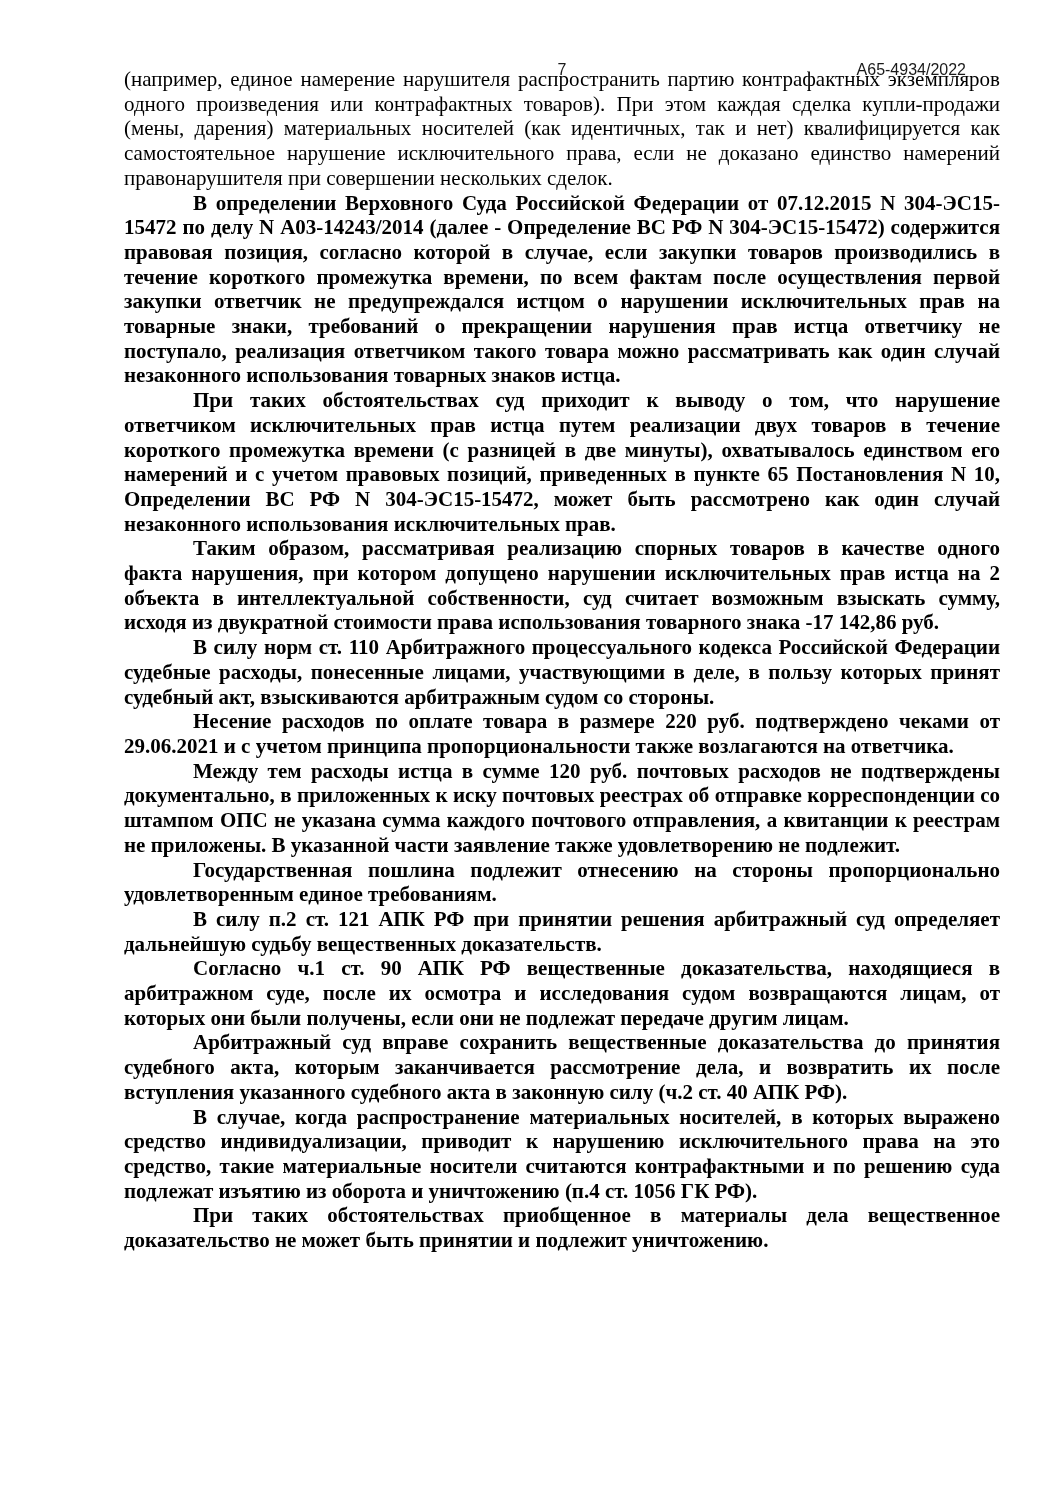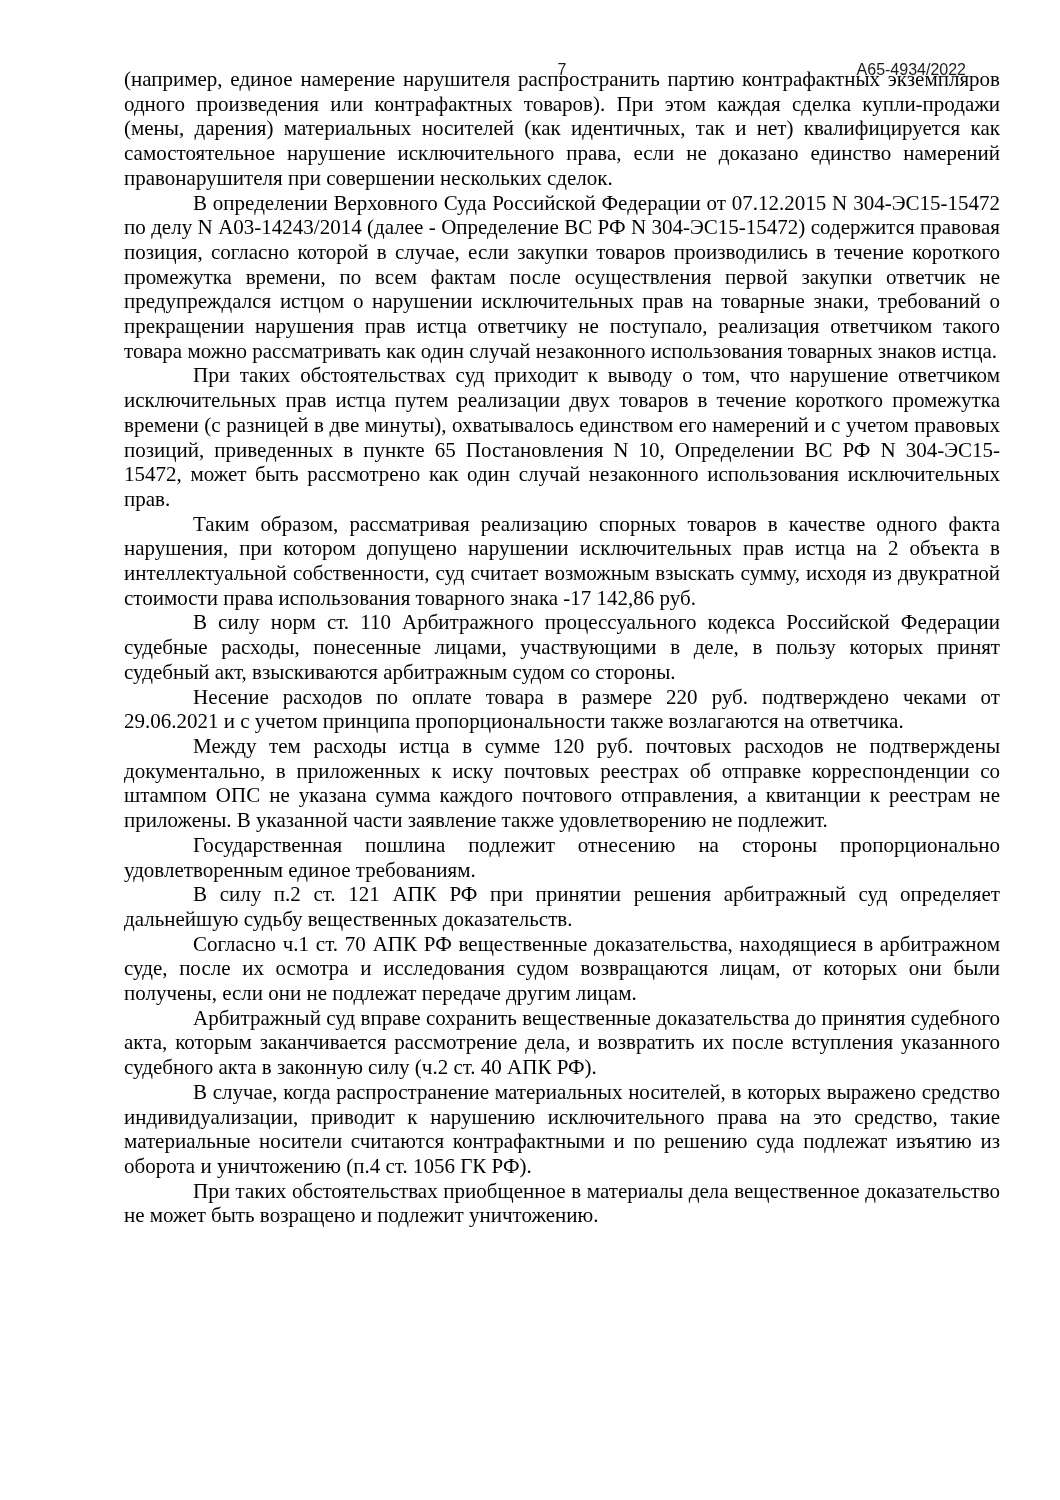--- a/index.html
+++ b/index.html
@@ -48,38 +48,39 @@
     text-align: justify;
     text-align-last: left;
     color: #000000;
   }
   .text-block p.para {
     margin: 0;
     padding: 0;
   }
   .text-block p.para.indented {
     text-indent: 69px;
+    font-weight: bold;
   }
 </style>
 </head>
 <body>
 
 <div class="page">
   <div class="page-header">
     <span class="page-number">7</span>
     <span class="case-number">А65-4934/2022</span>
   </div>
   <div class="text-block" id="paragraph-container">
       <p class="para">(например, единое намерение нарушителя распространить партию контрафактных экземпляров одного произведения или контрафактных товаров). При этом каждая сделка купли-продажи (мены, дарения) материальных носителей (как идентичных, так и нет) квалифицируется как самостоятельное нарушение исключительного права, если не доказано единство намерений правонарушителя при совершении нескольких сделок.</p>
       <p class="para indented">В определении Верховного Суда Российской Федерации от 07.12.2015 N 304-ЭС15-15472 по делу N А03-14243/2014 (далее - Определение ВС РФ N 304-ЭС15-15472) содержится правовая позиция, согласно которой в случае, если закупки товаров производились в течение короткого промежутка времени, по всем фактам после осуществления первой закупки ответчик не предупреждался истцом о нарушении исключительных прав на товарные знаки, требований о прекращении нарушения прав истца ответчику не поступало, реализация ответчиком такого товара можно рассматривать как один случай незаконного использования товарных знаков истца.</p>
       <p class="para indented">При таких обстоятельствах суд приходит к выводу о том, что нарушение ответчиком исключительных прав истца путем реализации двух товаров в течение короткого промежутка времени (с разницей в две минуты), охватывалось единством его намерений и с учетом правовых позиций, приведенных в пункте 65 Постановления N 10, Определении ВС РФ N 304-ЭС15-15472, может быть рассмотрено как один случай незаконного использования исключительных прав.</p>
       <p class="para indented">Таким образом, рассматривая реализацию спорных товаров в качестве одного факта нарушения, при котором допущено нарушении исключительных прав истца на 2 объекта в интеллектуальной собственности, суд считает возможным взыскать сумму, исходя из двукратной стоимости права использования товарного знака -17 142,86 руб.</p>
       <p class="para indented">В силу норм ст. 110 Арбитражного процессуального кодекса Российской Федерации судебные расходы, понесенные лицами, участвующими в деле, в пользу которых принят судебный акт, взыскиваются арбитражным судом со стороны.</p>
       <p class="para indented">Несение расходов по оплате товара в размере 220 руб. подтверждено чеками от 29.06.2021 и с учетом принципа пропорциональности также возлагаются на ответчика.</p>
       <p class="para indented">Между тем расходы истца в сумме 120 руб. почтовых расходов не подтверждены документально, в приложенных к иску почтовых реестрах об отправке корреспонденции со штампом ОПС не указана сумма каждого почтового отправления, а квитанции к реестрам не приложены. В указанной части заявление также удовлетворению не подлежит.</p>
       <p class="para indented">Государственная пошлина подлежит отнесению на стороны пропорционально удовлетворенным единое требованиям.</p>
       <p class="para indented">В силу п.2 ст. 121 АПК РФ при принятии решения арбитражный суд определяет дальнейшую судьбу вещественных доказательств.</p>
-      <p class="para indented">Согласно ч.1 ст. 70 АПК РФ вещественные доказательства, находящиеся в арбитражном суде, после их осмотра и исследования судом возвращаются лицам, от которых они были получены, если они не подлежат передаче другим лицам.</p>
+      <p class="para indented">Согласно ч.1 ст. 90 АПК РФ вещественные доказательства, находящиеся в арбитражном суде, после их осмотра и исследования судом возвращаются лицам, от которых они были получены, если они не подлежат передаче другим лицам.</p>
       <p class="para indented">Арбитражный суд вправе сохранить вещественные доказательства до принятия судебного акта, которым заканчивается рассмотрение дела, и возвратить их после вступления указанного судебного акта в законную силу (ч.2 ст. 40 АПК РФ).</p>
       <p class="para indented">В случае, когда распространение материальных носителей, в которых выражено средство индивидуализации, приводит к нарушению исключительного права на это средство, такие материальные носители считаются контрафактными и по решению суда подлежат изъятию из оборота и уничтожению (п.4 ст. 1056 ГК РФ).</p>
-      <p class="para indented">При таких обстоятельствах приобщенное в материалы дела вещественное доказательство не может быть возращено и подлежит уничтожению.</p>
+      <p class="para indented">При таких обстоятельствах приобщенное в материалы дела вещественное доказательство не может быть принятии и подлежит уничтожению.</p>
     </div>
 </div>
 
 </body></html>

